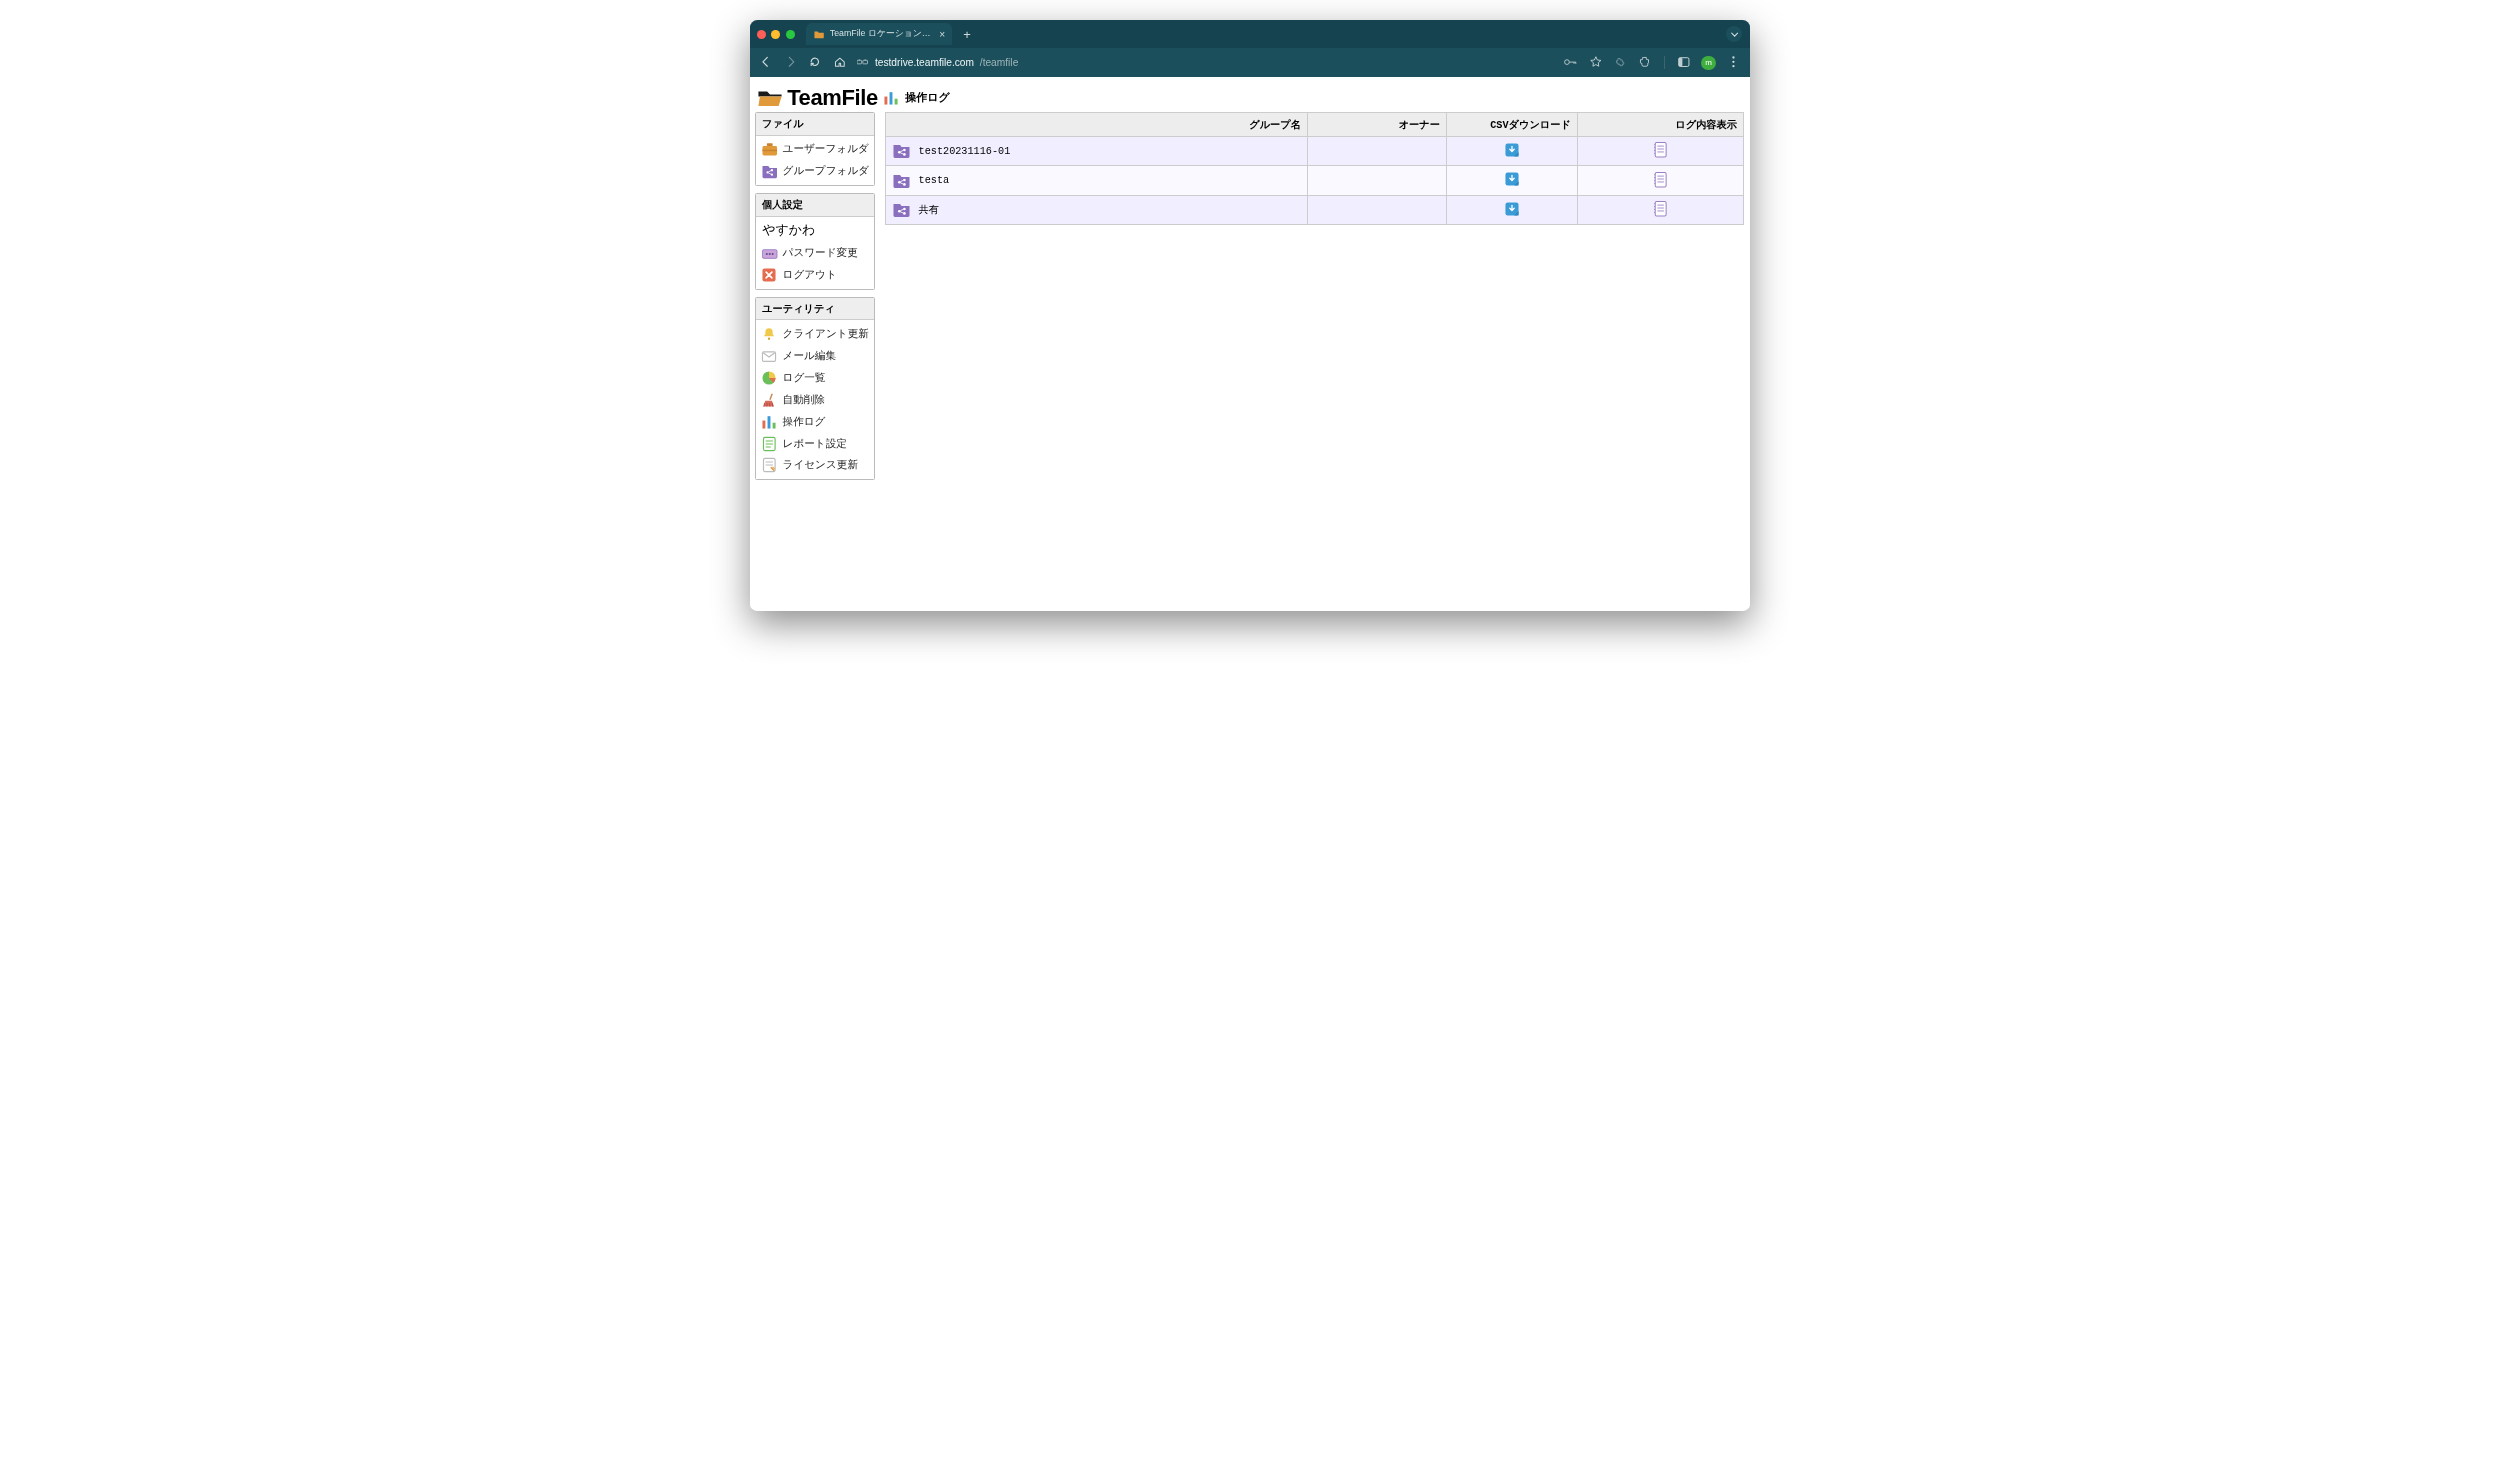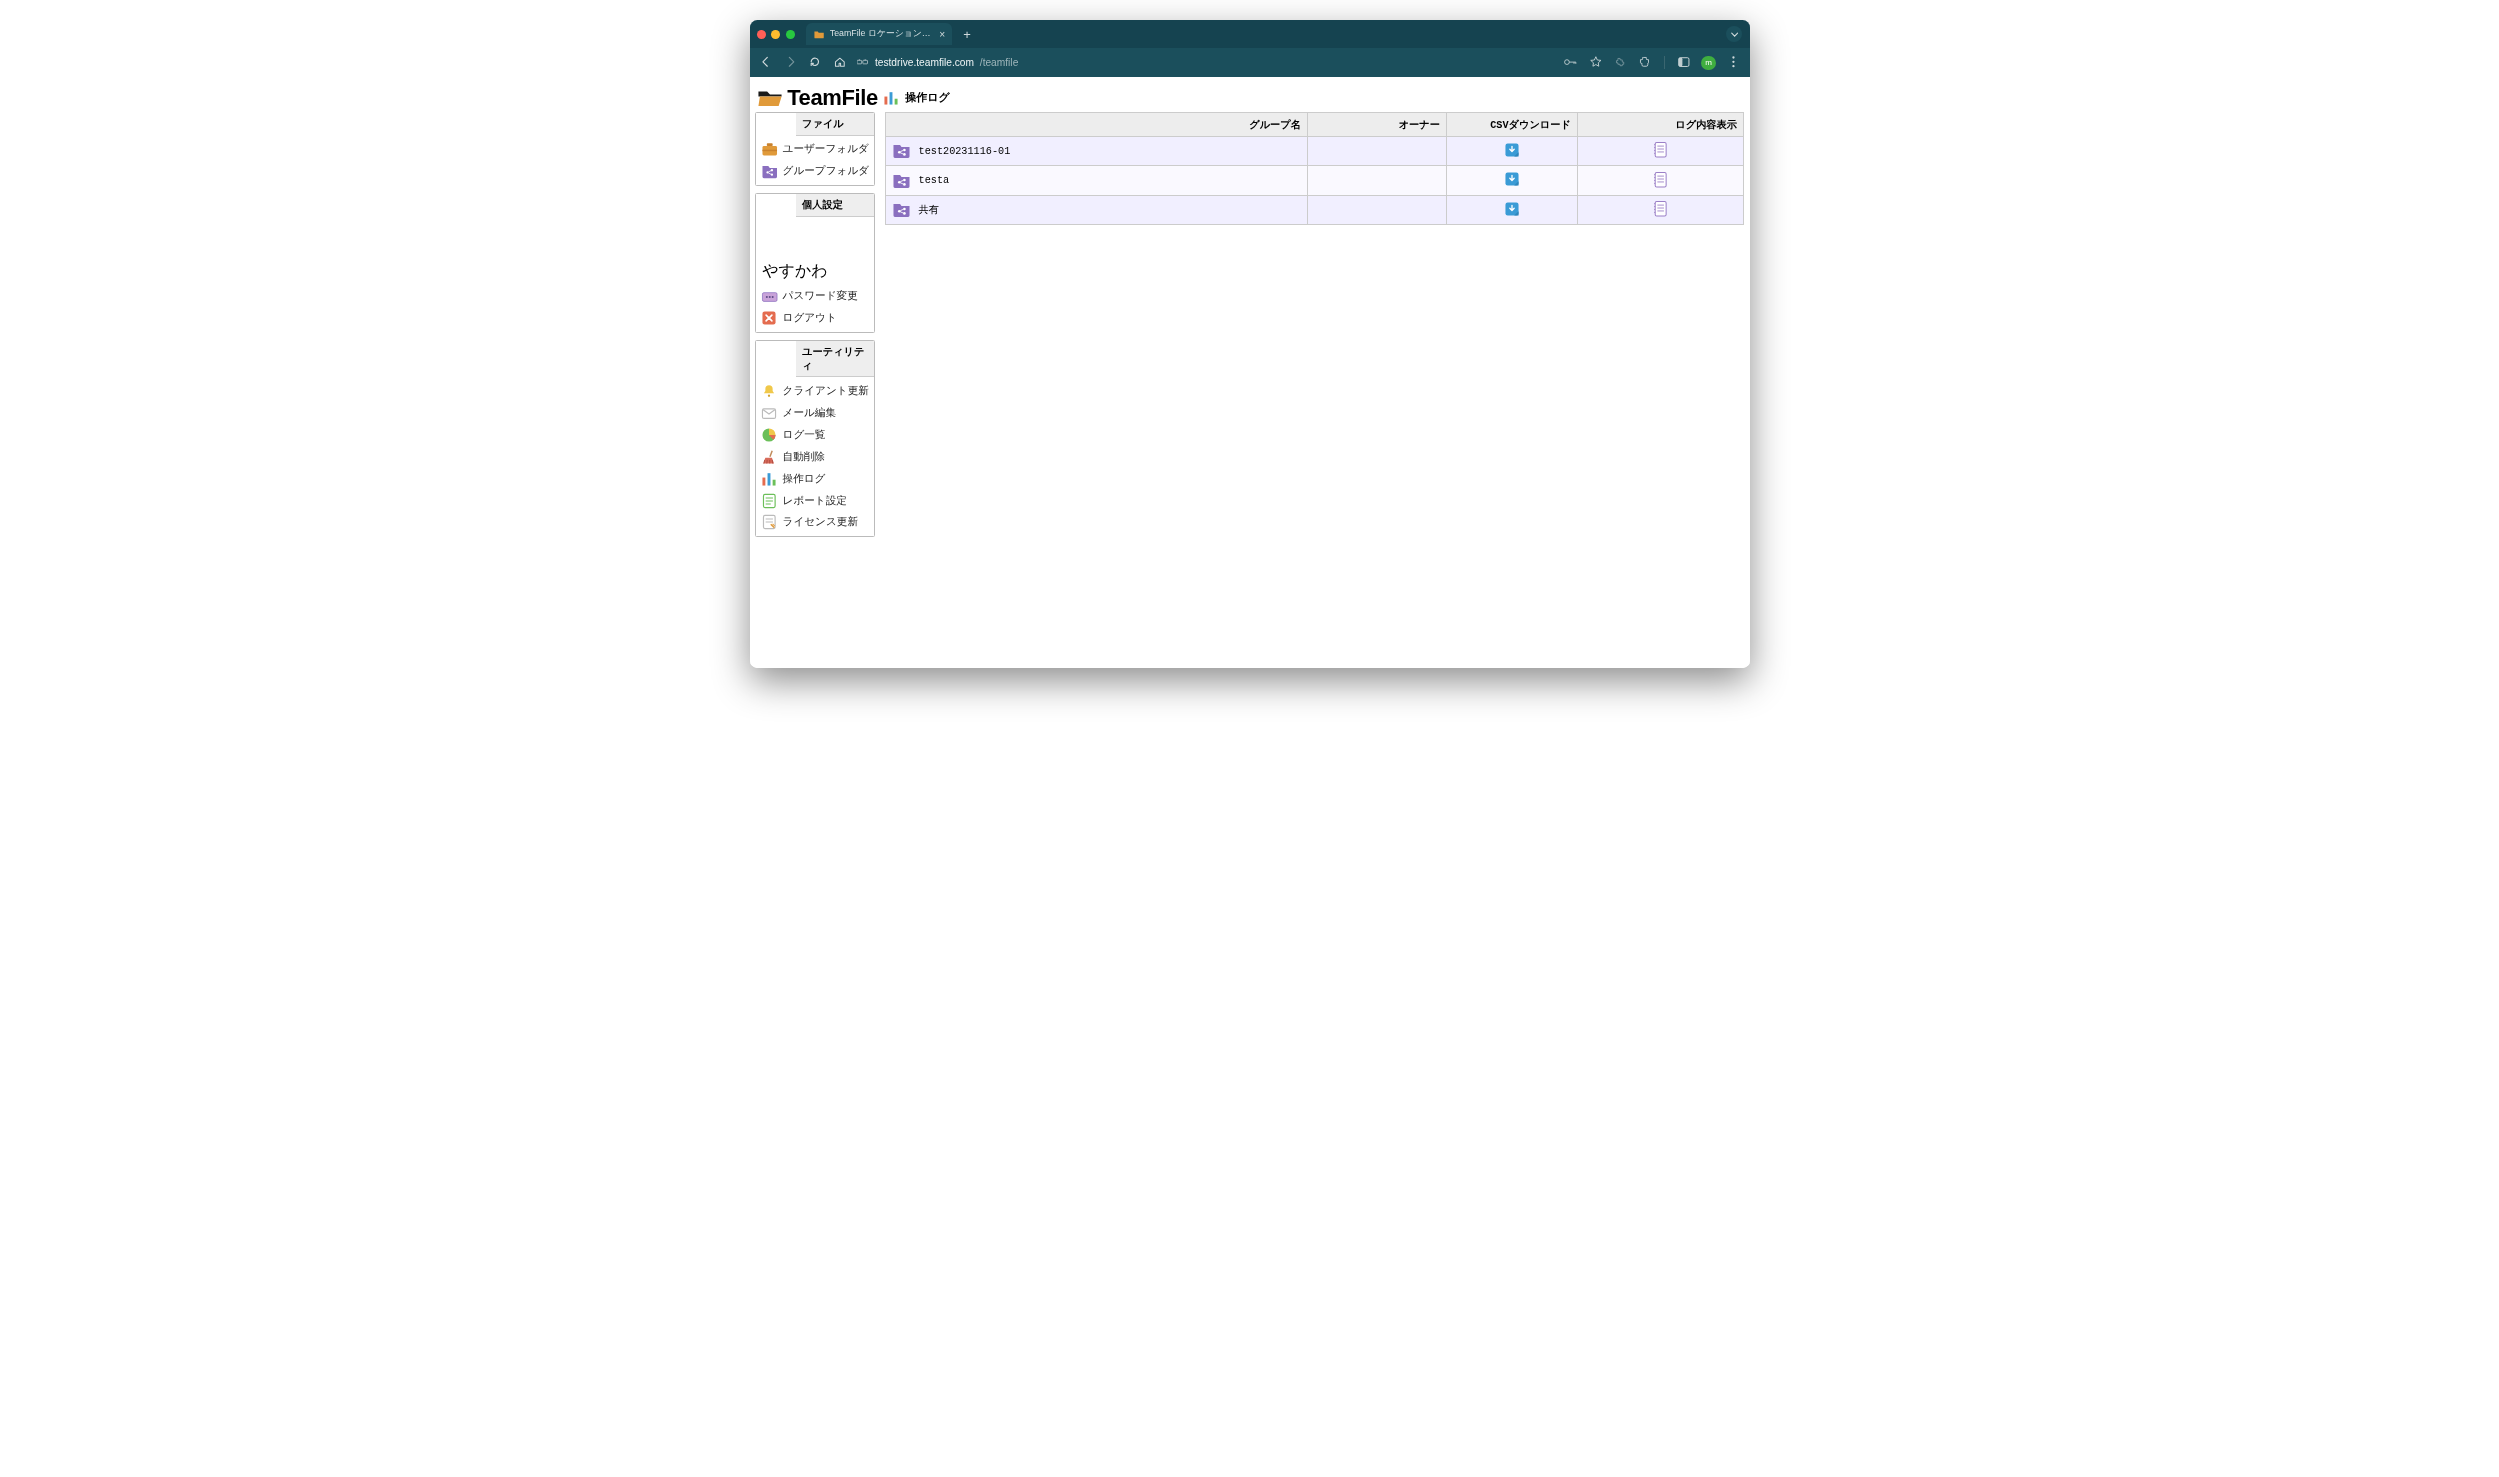--- a/index.html
+++ b/index.html
@@ -89,29 +89,29 @@
   .brand-logo { display: flex; align-items: center; gap: 4.4px; }
   .brand-text { font-size: 22px; font-weight: 700; letter-spacing: -0.4px; }
   .section-icon { display: inline-flex; }
   .section-title { font-size: 11px; font-weight: 700; margin-left: 1.5px; }
 
   .cols { display: flex; align-items: flex-start; padding: 0 5.8px; gap: 10.2px; }
   .side { width: 120px; display: flex; flex-direction: column; gap: 7.3px; }
   .panel { border: 0.7px solid #bbb; border-radius: 1.5px; overflow: hidden; background: #fff; }
   .panel-title {
     background: #eee; border-bottom: 0.7px solid #ccc;
-    font-size: 10.2px; font-weight: 700; padding: 3.7px 5.8px; margin-left: 40px;
+    font-size: 10.2px; font-weight: 700; padding: 3.7px 5.8px;
   }
   .panel-body { padding: 2.9px 4.4px; }
   .menu-item {
     display: flex; align-items: center; gap: 4.4px; padding: 2.2px 0;
     font-size: 10.6px; color: #222;
   }
   .mi-icon { width: 17.5px; height: 17.5px; display: inline-flex; align-items: center; justify-content: center; }
-  .username { font-size: 16px; padding: 1.5px 0 2.9px 1.5px; margin-top: 40px; }
+  .username { font-size: 13px; padding: 1.5px 0 2.9px 1.5px; }
 
   .main { flex: 1; }
   .topline {
     display: flex; justify-content: flex-end; align-items: center;
     gap: 4.4px; padding: 2.9px 2.9px 5.8px 2.9px; font-size: 10.2px;
   }
   .topline input[type="checkbox"] { width: 10.2px; height: 10.2px; }
   .topline select {
     border: 0.7px solid #aaa; background: #f7f7f7; font-size: 9.5px; padding: 1.5px 2.9px;
     border-radius: 2.2px;

